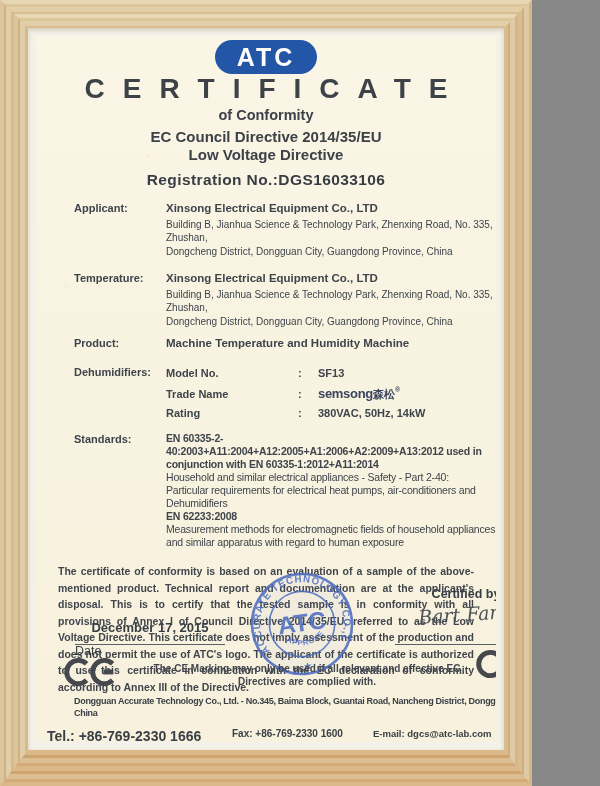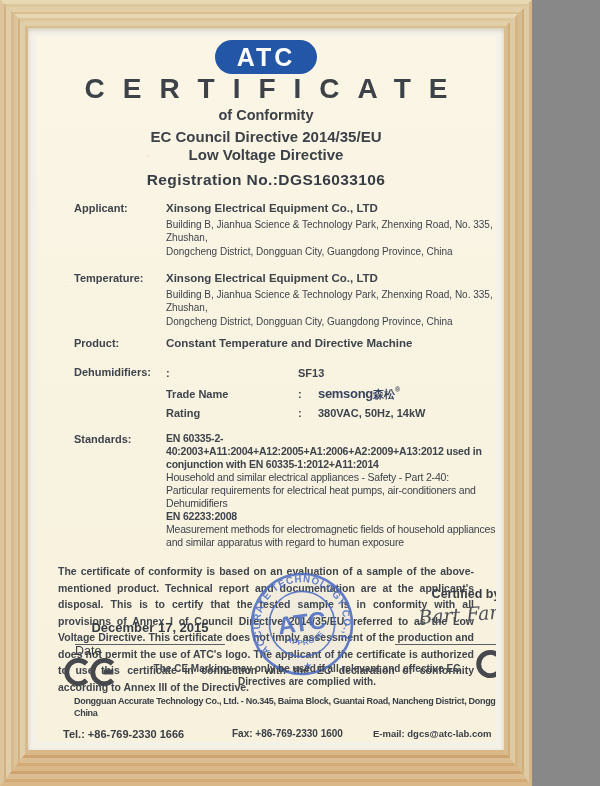--- a/index.html
+++ b/index.html
@@ -92,21 +92,21 @@
   }
   .sig-line{left:359px;top:608px;width:160px;border-bottom:1.3px solid #5a5f66;}
   .date-block{left:39px;top:584px;width:150px;text-align:center;font-size:13px;font-weight:bold;
     color:#373d44;padding-bottom:9px;border-bottom:1.5px solid #5a5f66;}
   .date-label{left:39px;top:608px;width:150px;font-size:12.5px;font-weight:normal;color:#373d44;}
   .stamp{left:213px;top:535px;width:106px;height:106px;transform:rotate(-8deg);opacity:.88;}
   .ce-note{left:106px;top:626px;width:330px;text-align:center;font-size:10px;line-height:13px;font-weight:bold;color:#41464d;}
   .ce-left{left:28px;top:620px;}
   .ce-right{left:440px;top:612px;}
   .f-address{left:38px;top:659px;width:494px;font-size:9px;line-height:12px;font-weight:bold;letter-spacing:-.3px;color:#3a4046;}
-  .f-tel{left:27px;top:692px;font-size:11px;font-weight:bold;color:#3a4046;}
+  .f-tel{left:11px;top:692px;font-size:14px;font-weight:bold;color:#3a4046;}
   .f-fax{left:196px;top:692px;font-size:10px;font-weight:bold;color:#3a4046;}
   .f-email{left:337px;top:692px;font-size:9.5px;font-weight:bold;color:#3a4046;}
 </style>
 </head>
 <body>
 
 <div class="scene">
   <div class="frame frame-top"></div>
   <div class="frame frame-bottom"></div>
   <div class="frame frame-left"></div>
@@ -140,27 +140,28 @@
           <div class="lbl">Temperature:</div>
           <div>
             <div class="name">Xinsong Electrical Equipment Co., LTD</div>
             <div class="addr first">Building B, Jianhua Science &amp; Technology Park, Zhenxing Road, No. 335, Zhushan,</div>
             <div class="addr">Dongcheng District, Dongguan City, Guangdong Province, China</div>
           </div>
         </div>
 
         <div class="row" style="margin-bottom:14px;">
           <div class="lbl">Product:</div>
-          <div class="name">Constant Temperature and Directive Machine</div>
+          <div class="name">Machine Temperature and Humidity Machine</div>
         </div>
 
         <div class="row mb-s">
           <div class="lbl">Dehumidifiers:</div>
           <div>
             <div class="ident-row">
+              <span class="ident-name">Model No.</span>
               <span class="ident-colon">:</span>
               <span class="ident-val">SF13</span>
             </div>
             <div class="ident-row">
               <span class="ident-name">Trade Name</span>
               <span class="ident-colon">:</span>
               <span><span class="trade-brand">semsong</span><span class="trade-cn">森松</span><span class="trade-reg">®</span></span>
             </div>
             <div class="ident-row">
               <span class="ident-name">Rating</span>

